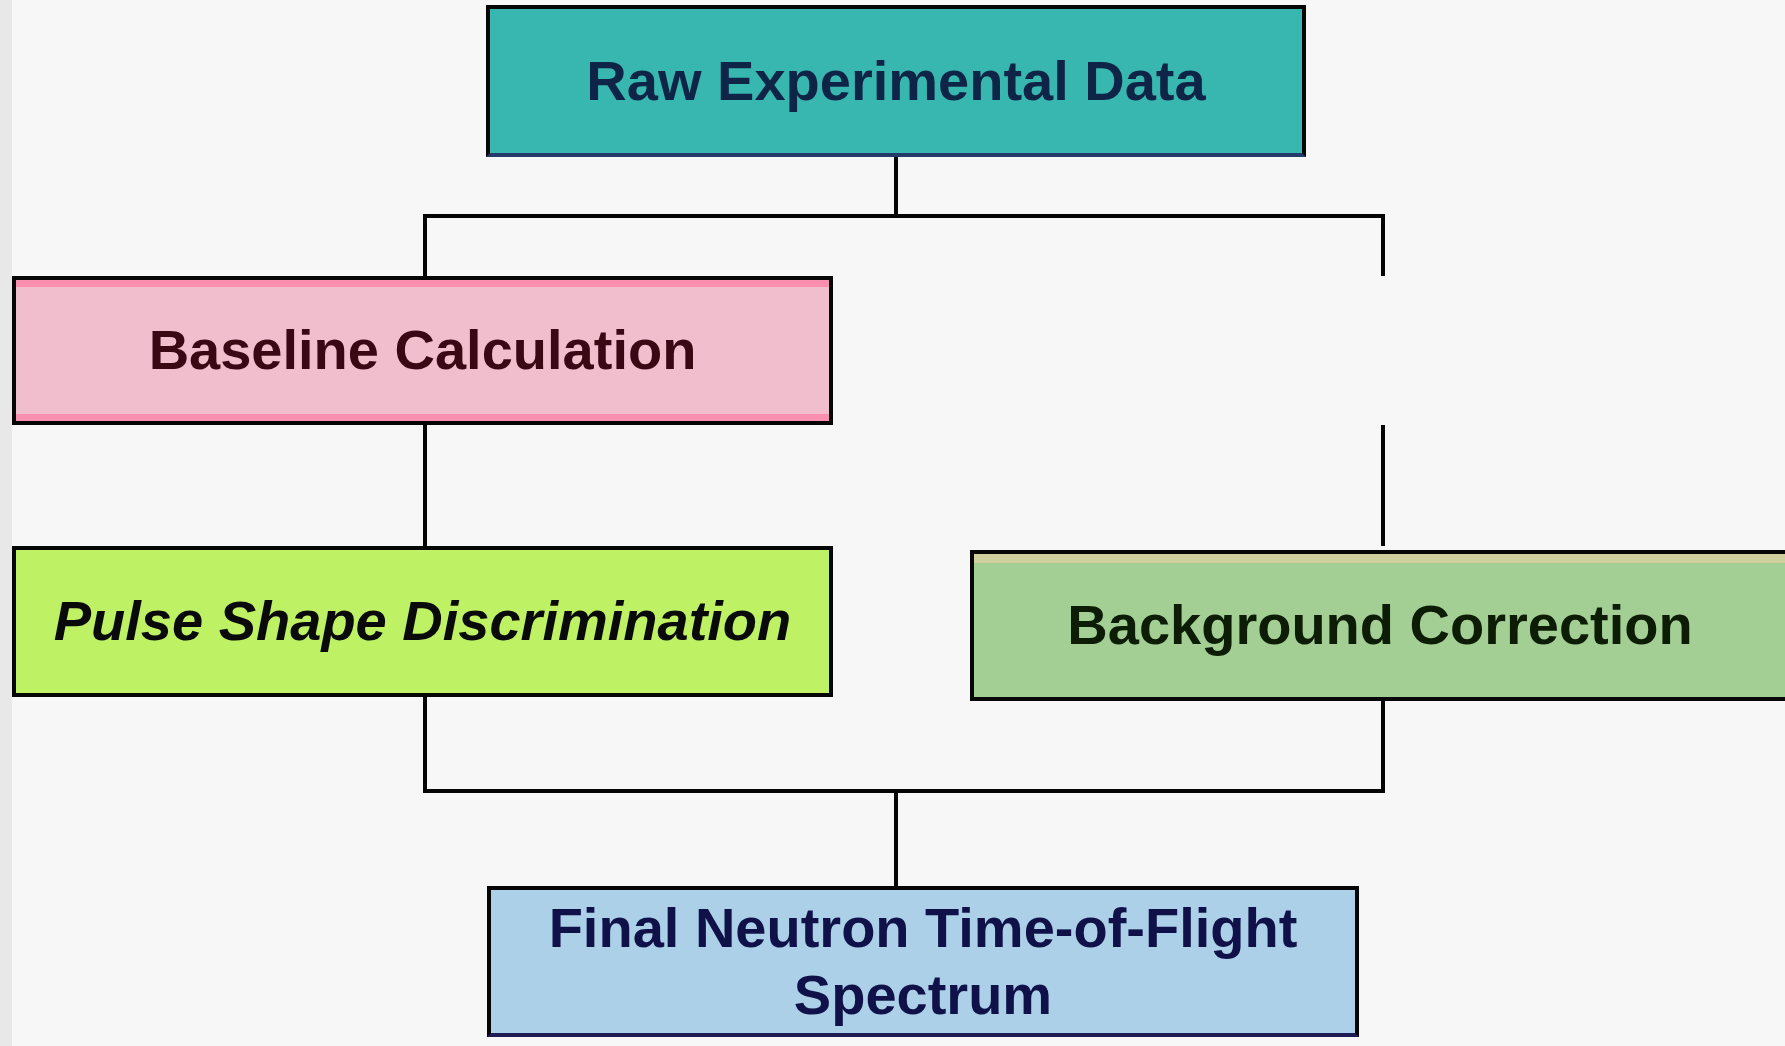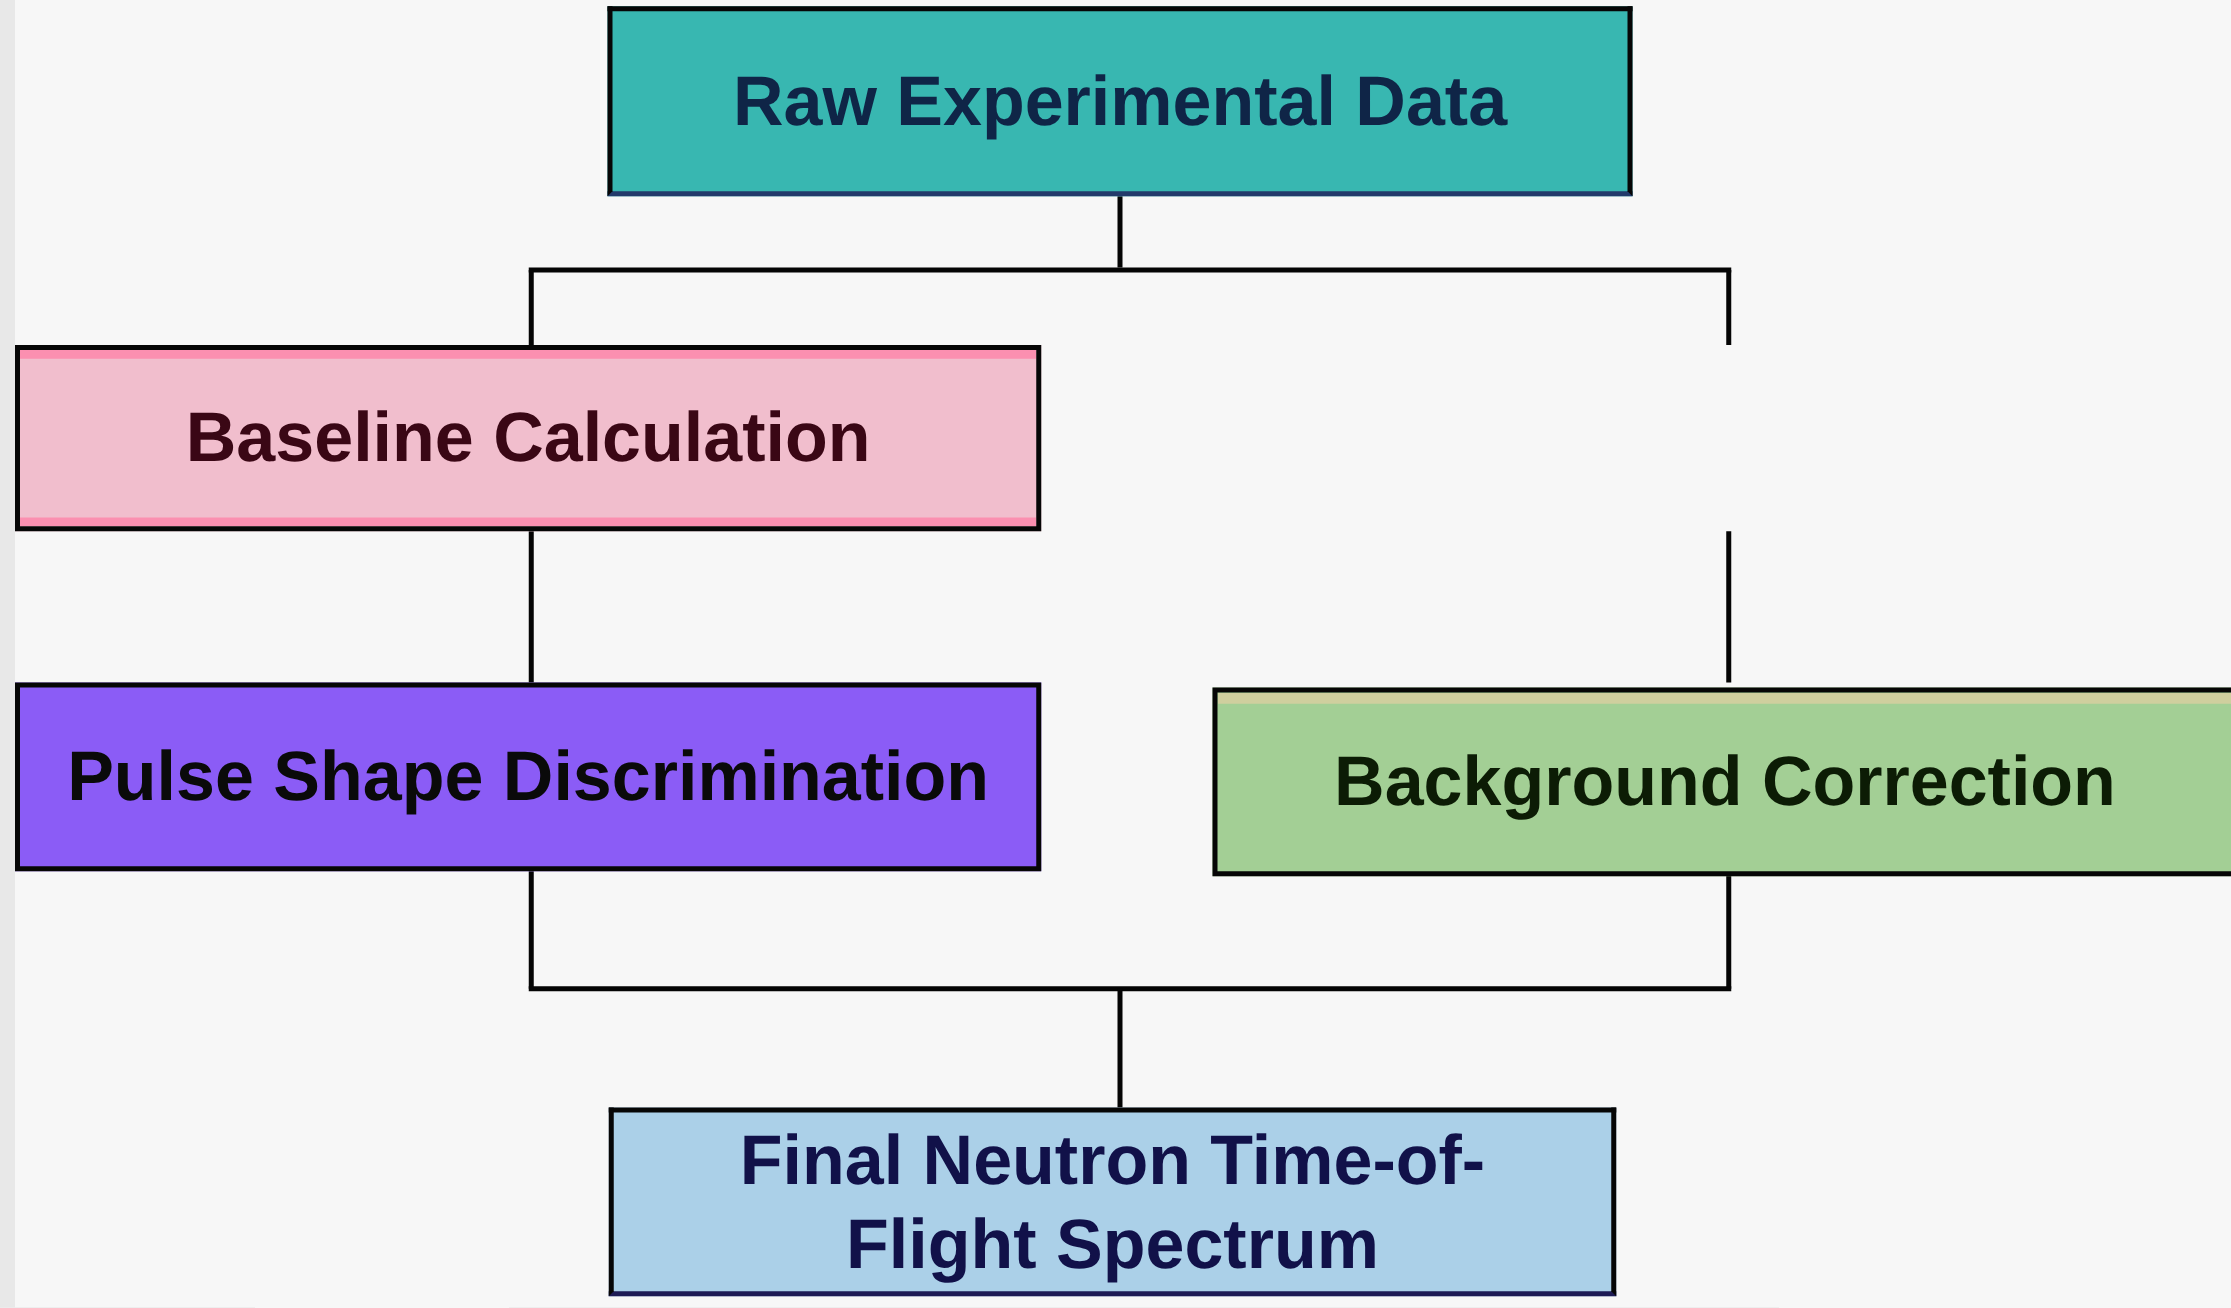--- a/index.html
+++ b/index.html
@@ -32,21 +32,21 @@
   }
   
   #node-raw        { left: 474px; top: 5px;   width: 820px; height: 152px; border-bottom-color:#233a6b; }
   #node-baseline   { left: 0px;   top: 276px; width: 821px; height: 149px;
                      box-shadow: inset 0 7px 0 #fb8fb0, inset 0 -7px 0 #fb8fb0; align-items: center; }
   #node-tof        { left: 958px; top: 276px; width: 820px; height: 149px;
                      box-shadow: inset 0 7px 0 #fb8fb0, inset 0 -7px 0 #fb8fb0; }
   #node-psd        { left: 0px;   top: 546px; width: 821px; height: 151px; }
   #node-bgcorr     { left: 958px; top: 550px; width: 820px; height: 151px;
                      box-shadow: inset 0 9px 0 #cfcf9e; }
-  #node-final      { left: 475px; top: 886px; width: 806px; height: 151px;
+  #node-final      { left: 475px; top: 886px; width: 872px; height: 151px;
                      border-bottom-color:#1e1b55; padding: 4px 28px; }
   
   #conn-v-raw      { left: 882px;  top: 157px; width: 4px;   height: 57px; }
   #conn-h-split    { left: 411px;  top: 214px; width: 962px; height: 4px;  }
   #conn-v-split-l  { left: 411px;  top: 216px; width: 4px;   height: 60px; }
   #conn-v-split-r  { left: 1369px; top: 216px; width: 4px;   height: 60px; }
   #conn-v-mid-l    { left: 411px;  top: 425px; width: 4px;   height: 121px; }
   #conn-v-mid-r    { left: 1369px; top: 425px; width: 4px;   height: 121px; }
   #conn-v-join-l   { left: 411px;  top: 697px; width: 4px;   height: 94px; }
   #conn-v-join-r   { left: 1369px; top: 697px; width: 4px;   height: 94px; }
@@ -71,21 +71,21 @@
 
   <div class="node" id="node-raw" style="background-color: rgb(56, 183, 177); color: rgb(15, 37, 71);">
     <span class="node-label">Raw Experimental Data</span>
   </div>
 
   <div class="node" id="node-baseline" style="background-color: rgb(241, 190, 205); color: rgb(58, 7, 21);">
     <span class="node-label">Baseline Calculation</span>
   </div>
 
 
-  <div class="node" id="node-psd" style="background-color: #8b5cf6; color: rgb(10, 10, 10);">
+  <div class="node" id="node-psd" style="background-color: #bef264; color: rgb(10, 10, 10); font-style: italic;">
     <span class="node-label">Pulse Shape Discrimination</span>
   </div>
 
   <div class="node" id="node-bgcorr" style="background-color: rgb(163, 207, 149); color: rgb(12, 28, 5);">
     <span class="node-label">Background Correction</span>
   </div>
 
   <div class="node" id="node-final" style="background-color: rgb(171, 208, 232); color: rgb(17, 17, 73);">
     <span class="node-label">Final Neutron Time-of-Flight Spectrum</span>
   </div>

